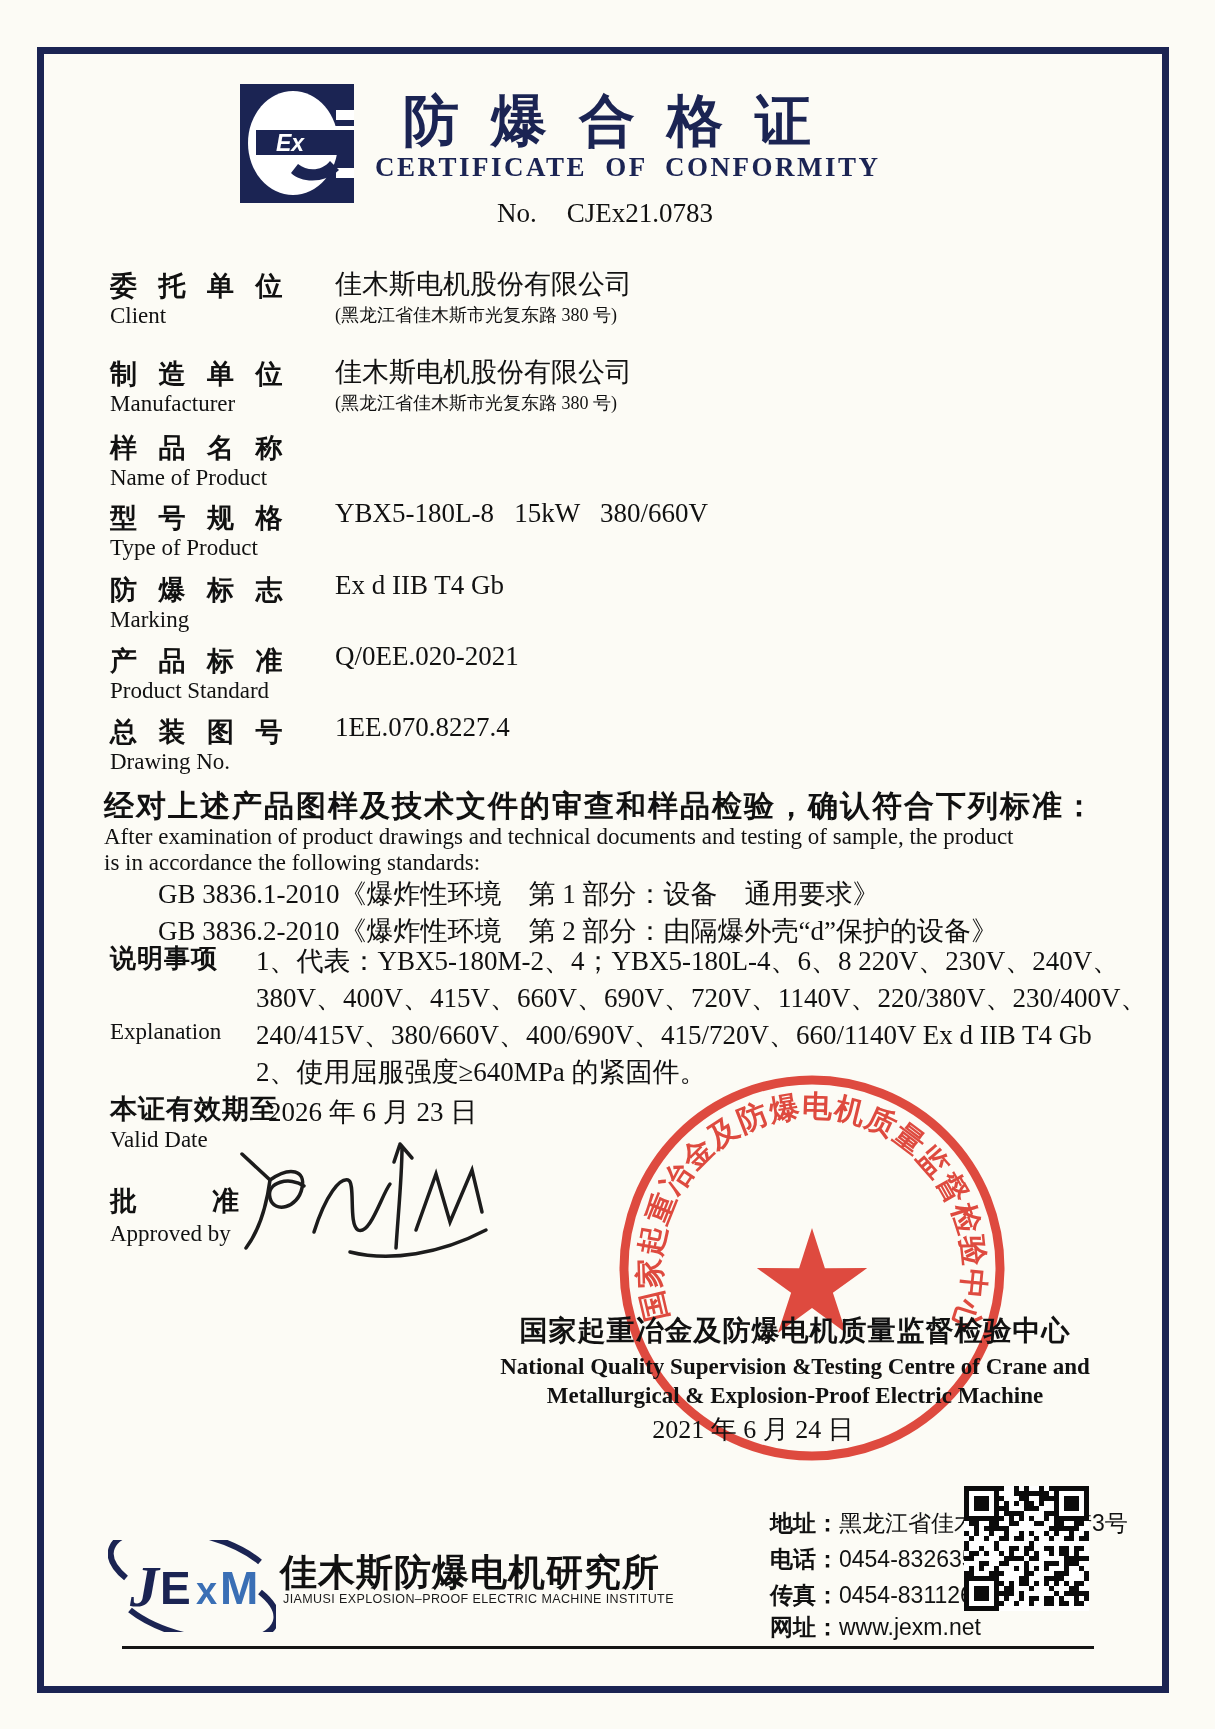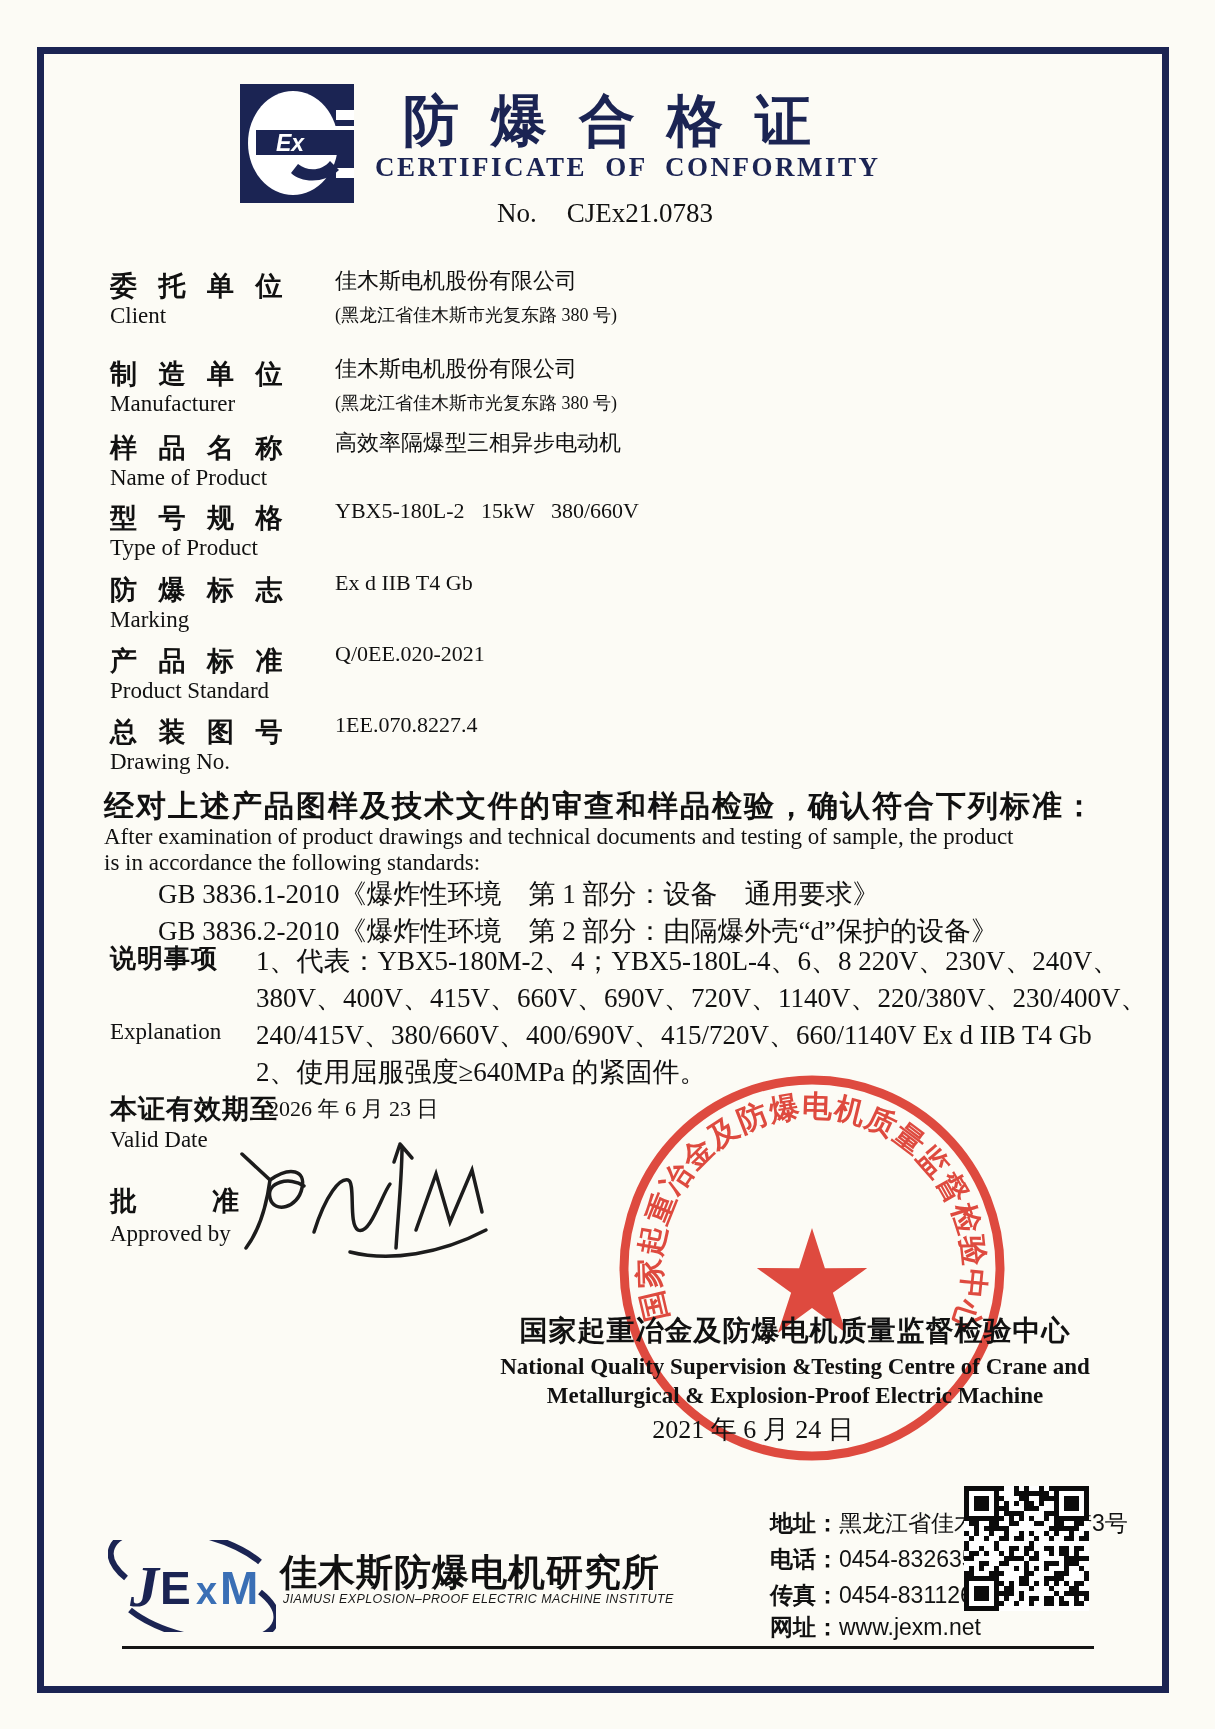--- a/index.html
+++ b/index.html
@@ -6,21 +6,21 @@
   .page{position:relative;width:1215px;height:1729px;background:#fcfbf5;overflow:hidden;
         font-family:"Liberation Serif", serif;color:#111;}
   .abs{position:absolute;}
   .frame{position:absolute;left:37px;top:47px;width:1118px;height:1632px;
          border:7px solid #1b2453;}
   .title-cn{font-size:56px;font-weight:700;color:#1b2453;letter-spacing:32px;text-align:center;white-space:nowrap;}
   .title-en{font-size:27px;font-weight:700;color:#1b2453;letter-spacing:2.5px;word-spacing:9px;text-align:center;white-space:nowrap;}
   .certno{font-size:27px;text-align:center;white-space:nowrap;}
   .flabel-cn{font-size:27px;font-weight:700;letter-spacing:7px;font-family:"Liberation Sans",sans-serif;white-space:pre;}
   .flabel-en{font-size:23px;font-family:"Liberation Serif",serif;}
-  .fvalue{font-size:22px;white-space:pre;}
+  .fvalue{font-size:27px;white-space:pre;}
   .fnote{font-size:18px;white-space:pre;}
   .stmt-cn{font-size:30px;font-weight:700;letter-spacing:2px;font-family:"Liberation Sans",sans-serif;white-space:nowrap;}
   .stmt-en{font-size:23px;white-space:nowrap;}
   .std{font-size:27px;white-space:nowrap;}
   .expl-line{font-size:27px;white-space:nowrap;}
   .auth{position:absolute;left:415px;top:1312px;width:760px;height:160px;}
   .auth .name{position:absolute;top:0;width:100%;text-align:center;font-size:28px;font-weight:700;
               font-family:"Liberation Sans",sans-serif;letter-spacing:1px;white-space:nowrap;}
   .auth .en{position:absolute;width:100%;text-align:center;font-size:23px;font-weight:700;white-space:nowrap;}
   .auth .date{position:absolute;top:100px;width:100%;text-align:center;font-size:26px;transform:translateX(-42px);white-space:nowrap;}
@@ -63,25 +63,24 @@
   <div class="abs fvalue" style="left:335px;top:266px;">佳木斯电机股份有限公司</div>
   <div class="abs fnote" style="left:335px;top:303px;">(黑龙江省佳木斯市光复东路 380 号)</div>
 
   <div class="abs flabel-cn" style="left:110px;top:356px;">制 造 单 位</div>
   <div class="abs flabel-en" style="left:110px;top:391px;">Manufacturer</div>
   <div class="abs fvalue" style="left:335px;top:354px;">佳木斯电机股份有限公司</div>
   <div class="abs fnote" style="left:335px;top:391px;">(黑龙江省佳木斯市光复东路 380 号)</div>
 
   <div class="abs flabel-cn" style="left:110px;top:430px;">样 品 名 称</div>
   <div class="abs flabel-en" style="left:110px;top:465px;">Name of Product</div>
-  <div class="abs fvalue" style="left:335px;top:428px;">高效率隔爆型三相异步电动机</div>
 
   <div class="abs flabel-cn" style="left:110px;top:500px;">型 号 规 格</div>
   <div class="abs flabel-en" style="left:110px;top:535px;">Type of Product</div>
-  <div class="abs fvalue" style="left:335px;top:498px;">YBX5-180L-2   15kW   380/660V</div>
+  <div class="abs fvalue" style="left:335px;top:498px;">YBX5-180L-8   15kW   380/660V</div>
 
   <div class="abs flabel-cn" style="left:110px;top:572px;">防 爆 标 志</div>
   <div class="abs flabel-en" style="left:110px;top:607px;">Marking</div>
   <div class="abs fvalue" style="left:335px;top:570px;">Ex d IIB T4 Gb</div>
 
   <div class="abs flabel-cn" style="left:110px;top:643px;">产 品 标 准</div>
   <div class="abs flabel-en" style="left:110px;top:678px;">Product Standard</div>
   <div class="abs fvalue" style="left:335px;top:641px;">Q/0EE.020-2021</div>
 
   <div class="abs flabel-cn" style="left:110px;top:714px;">总 装 图 号</div>
@@ -139,21 +138,21 @@
 
   <svg class="abs" style="left:108px;top:1540px;" width="168" height="92" viewBox="0 0 168 92">
     <path d="M18,38 A70,30 14 0 1 152,22" fill="none" stroke="#1b2453" stroke-width="6"></path>
     <path d="M152,52 A70,30 14 0 1 22,70" fill="none" stroke="#1b2453" stroke-width="6"></path>
     <text x="22" y="66" font-family="Liberation Serif, serif" font-size="58" font-weight="700" font-style="italic" fill="#1b2453">J</text>
     <text x="52" y="64" font-family="Liberation Sans, sans-serif" font-size="46" font-weight="700" fill="#1b2453">E</text>
     <text x="88" y="64" font-family="Liberation Sans, sans-serif" font-size="38" font-weight="700" fill="#3a6fb5">x</text>
     <text x="112" y="64" font-family="Liberation Sans, sans-serif" font-size="46" font-weight="700" fill="#3a6fb5">M</text>
   </svg>
   <div class="abs inst-cn" style="left:280px;top:1548px;">佳木斯防爆电机研究所</div>
-  <div class="abs inst-en" style="left:283px;top:1592px;font-style:italic;">JIAMUSI EXPLOSION–PROOF ELECTRIC MACHINE INSTITUTE</div>
+  <div class="abs inst-en" style="left:283px;top:1592px;">JIAMUSI EXPLOSION–PROOF ELECTRIC MACHINE INSTITUTE</div>
 
   <div class="contact-row" style="top:1508px;">
     <b>地址：</b><span>黑龙江省佳木斯市安庆街3号</span>
   </div>
   <div class="contact-row" style="top:1544px;">
     <b>电话：</b><span>0454-8326353</span>
   </div>
   <div class="contact-row" style="top:1580px;">
     <b>传真：</b><span>0454-8311260</span>
   </div>

